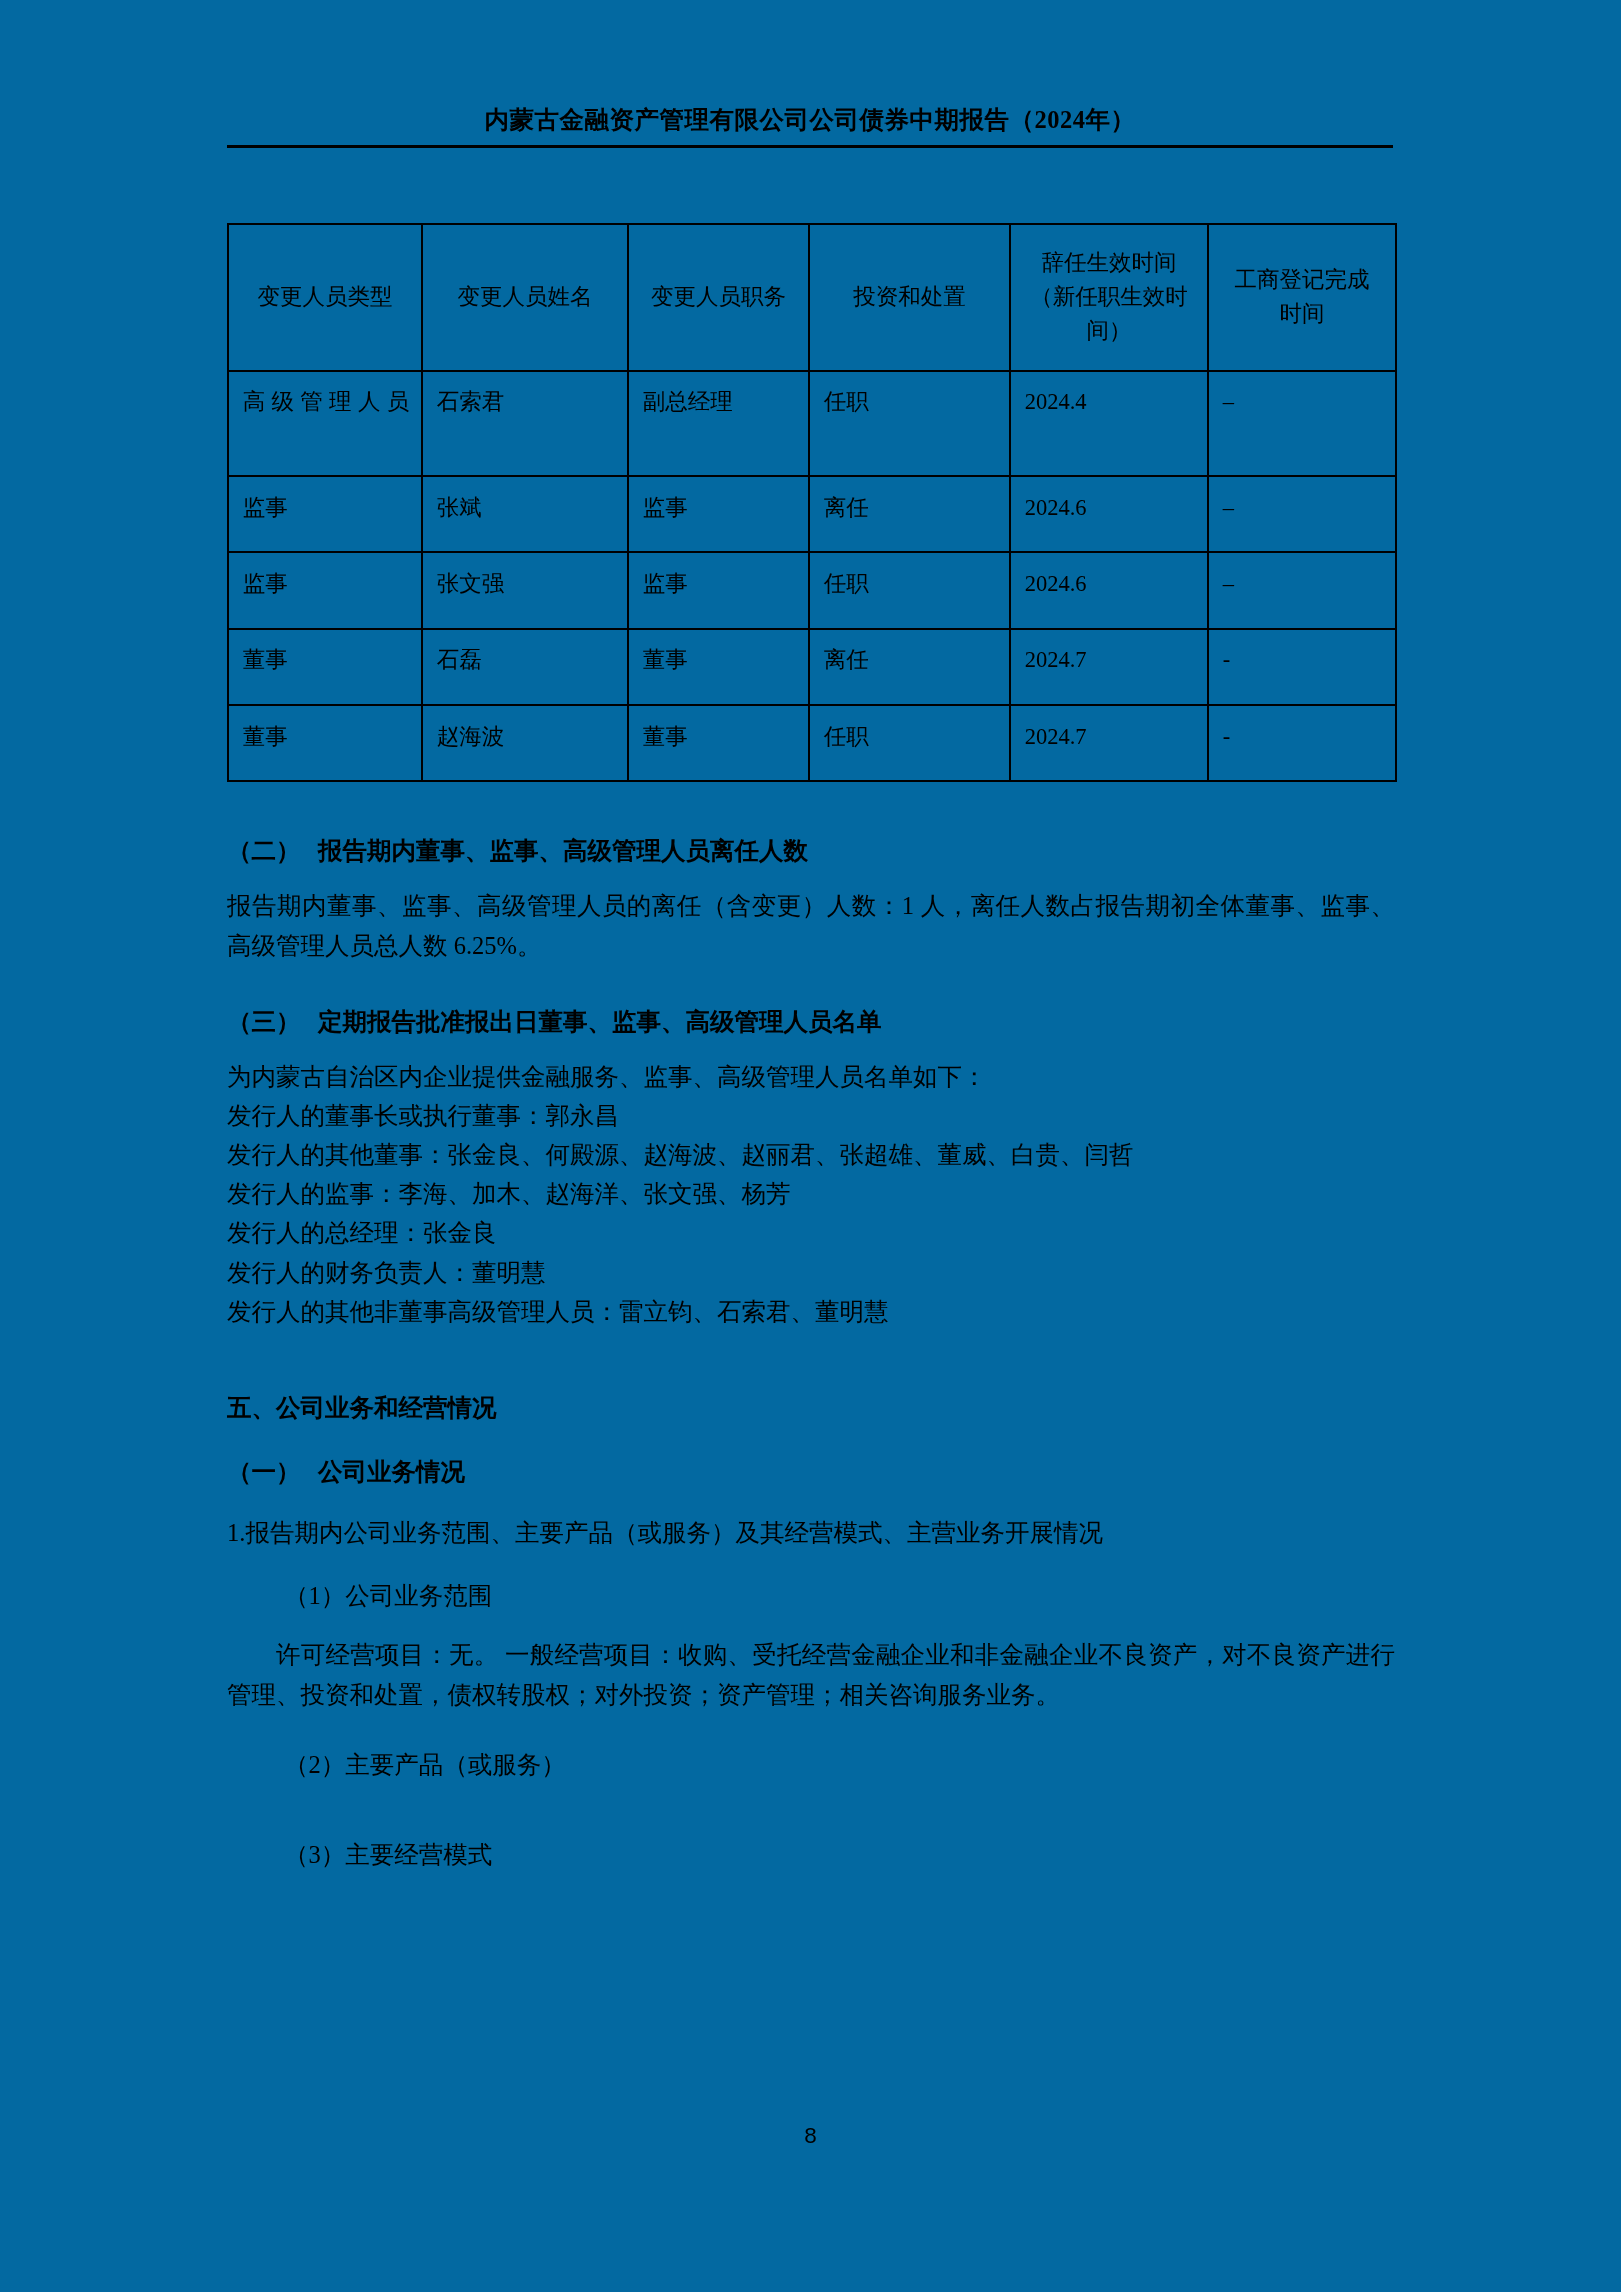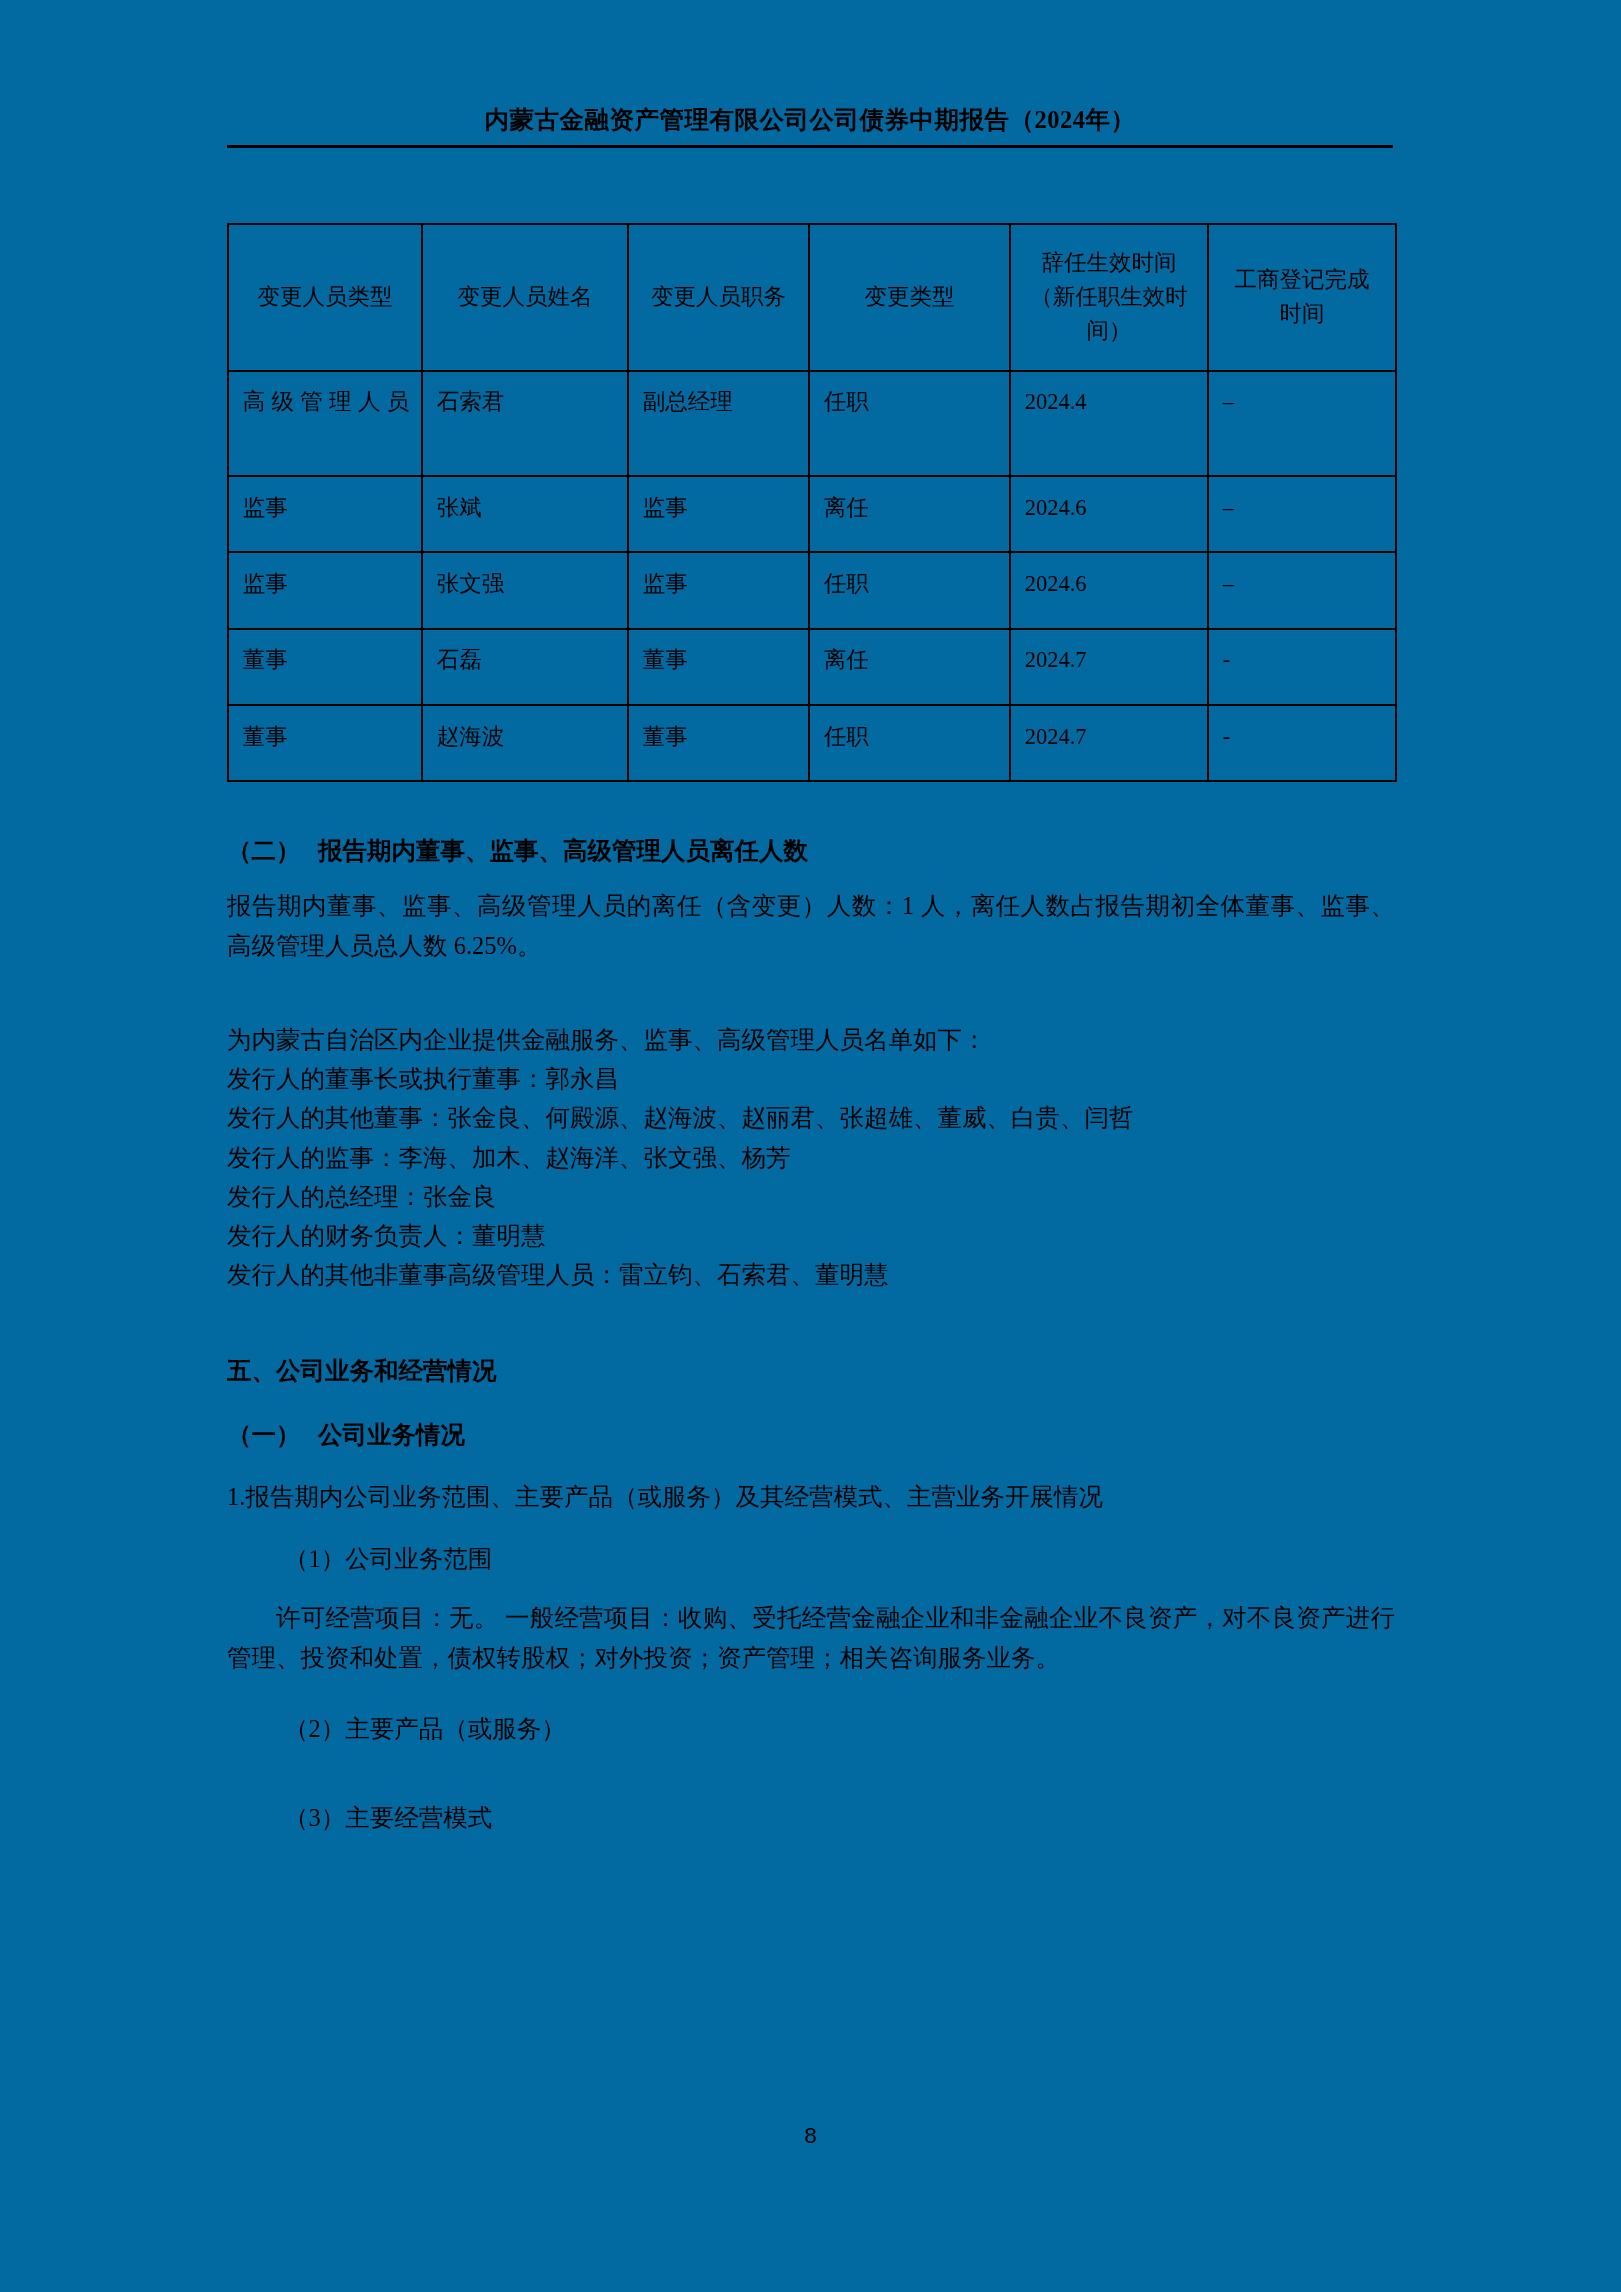--- a/index.html
+++ b/index.html
@@ -166,21 +166,21 @@
           <col class="col-c">
         <col class="col-d">
           <col class="col-e">
           <col class="col-f">
       </colgroup>
       <thead>
         <tr>
           <th>变更人员类型</th>
           <th>变更人员姓名</th>
           <th>变更人员职务</th>
-          <th>变更类型</th>
+          <th>投资和处置</th>
           <th>辞任生效时间（新任职生效时间）</th>
           <th>工商登记完成时间</th>
         </tr>
       </thead>
       <tbody>
         <tr class="tall">
           <td class="justify-cell">高级管理人员</td>
           <td>石索君</td>
           <td>副总经理</td>
           <td>任职</td>
@@ -227,20 +227,23 @@
     <div class="h-sub">
       <span class="marker">（二）</span><span>报告期内董事、监事、高级管理人员离任人数</span>
     </div>
 
     <div class="sp-16"></div>
 
     <p class="body">报告期内董事、监事、高级管理人员的离任（含变更）人数：1 人，离任人数占报告期初全体董事、监事、高级管理人员总人数 6.25%。</p>
 
     <div class="sp-40"></div>
 
+    <div class="h-sub">
+      <span class="marker">（三）</span><span>定期报告批准报出日董事、监事、高级管理人员名单</span>
+    </div>
 
     <div class="sp-16"></div>
 
     <p class="list-line">为内蒙古自治区内企业提供金融服务、监事、高级管理人员名单如下：</p>
     <p class="list-line">发行人的董事长或执行董事：郭永昌</p>
     <p class="list-line">发行人的其他董事：张金良、何殿源、赵海波、赵丽君、张超雄、董威、白贵、闫哲</p>
     <p class="list-line">发行人的监事：李海、加木、赵海洋、张文强、杨芳</p>
     <p class="list-line">发行人的总经理：张金良</p>
     <p class="list-line">发行人的财务负责人：董明慧</p>
     <p class="list-line">发行人的其他非董事高级管理人员：雷立钧、石索君、董明慧</p>

